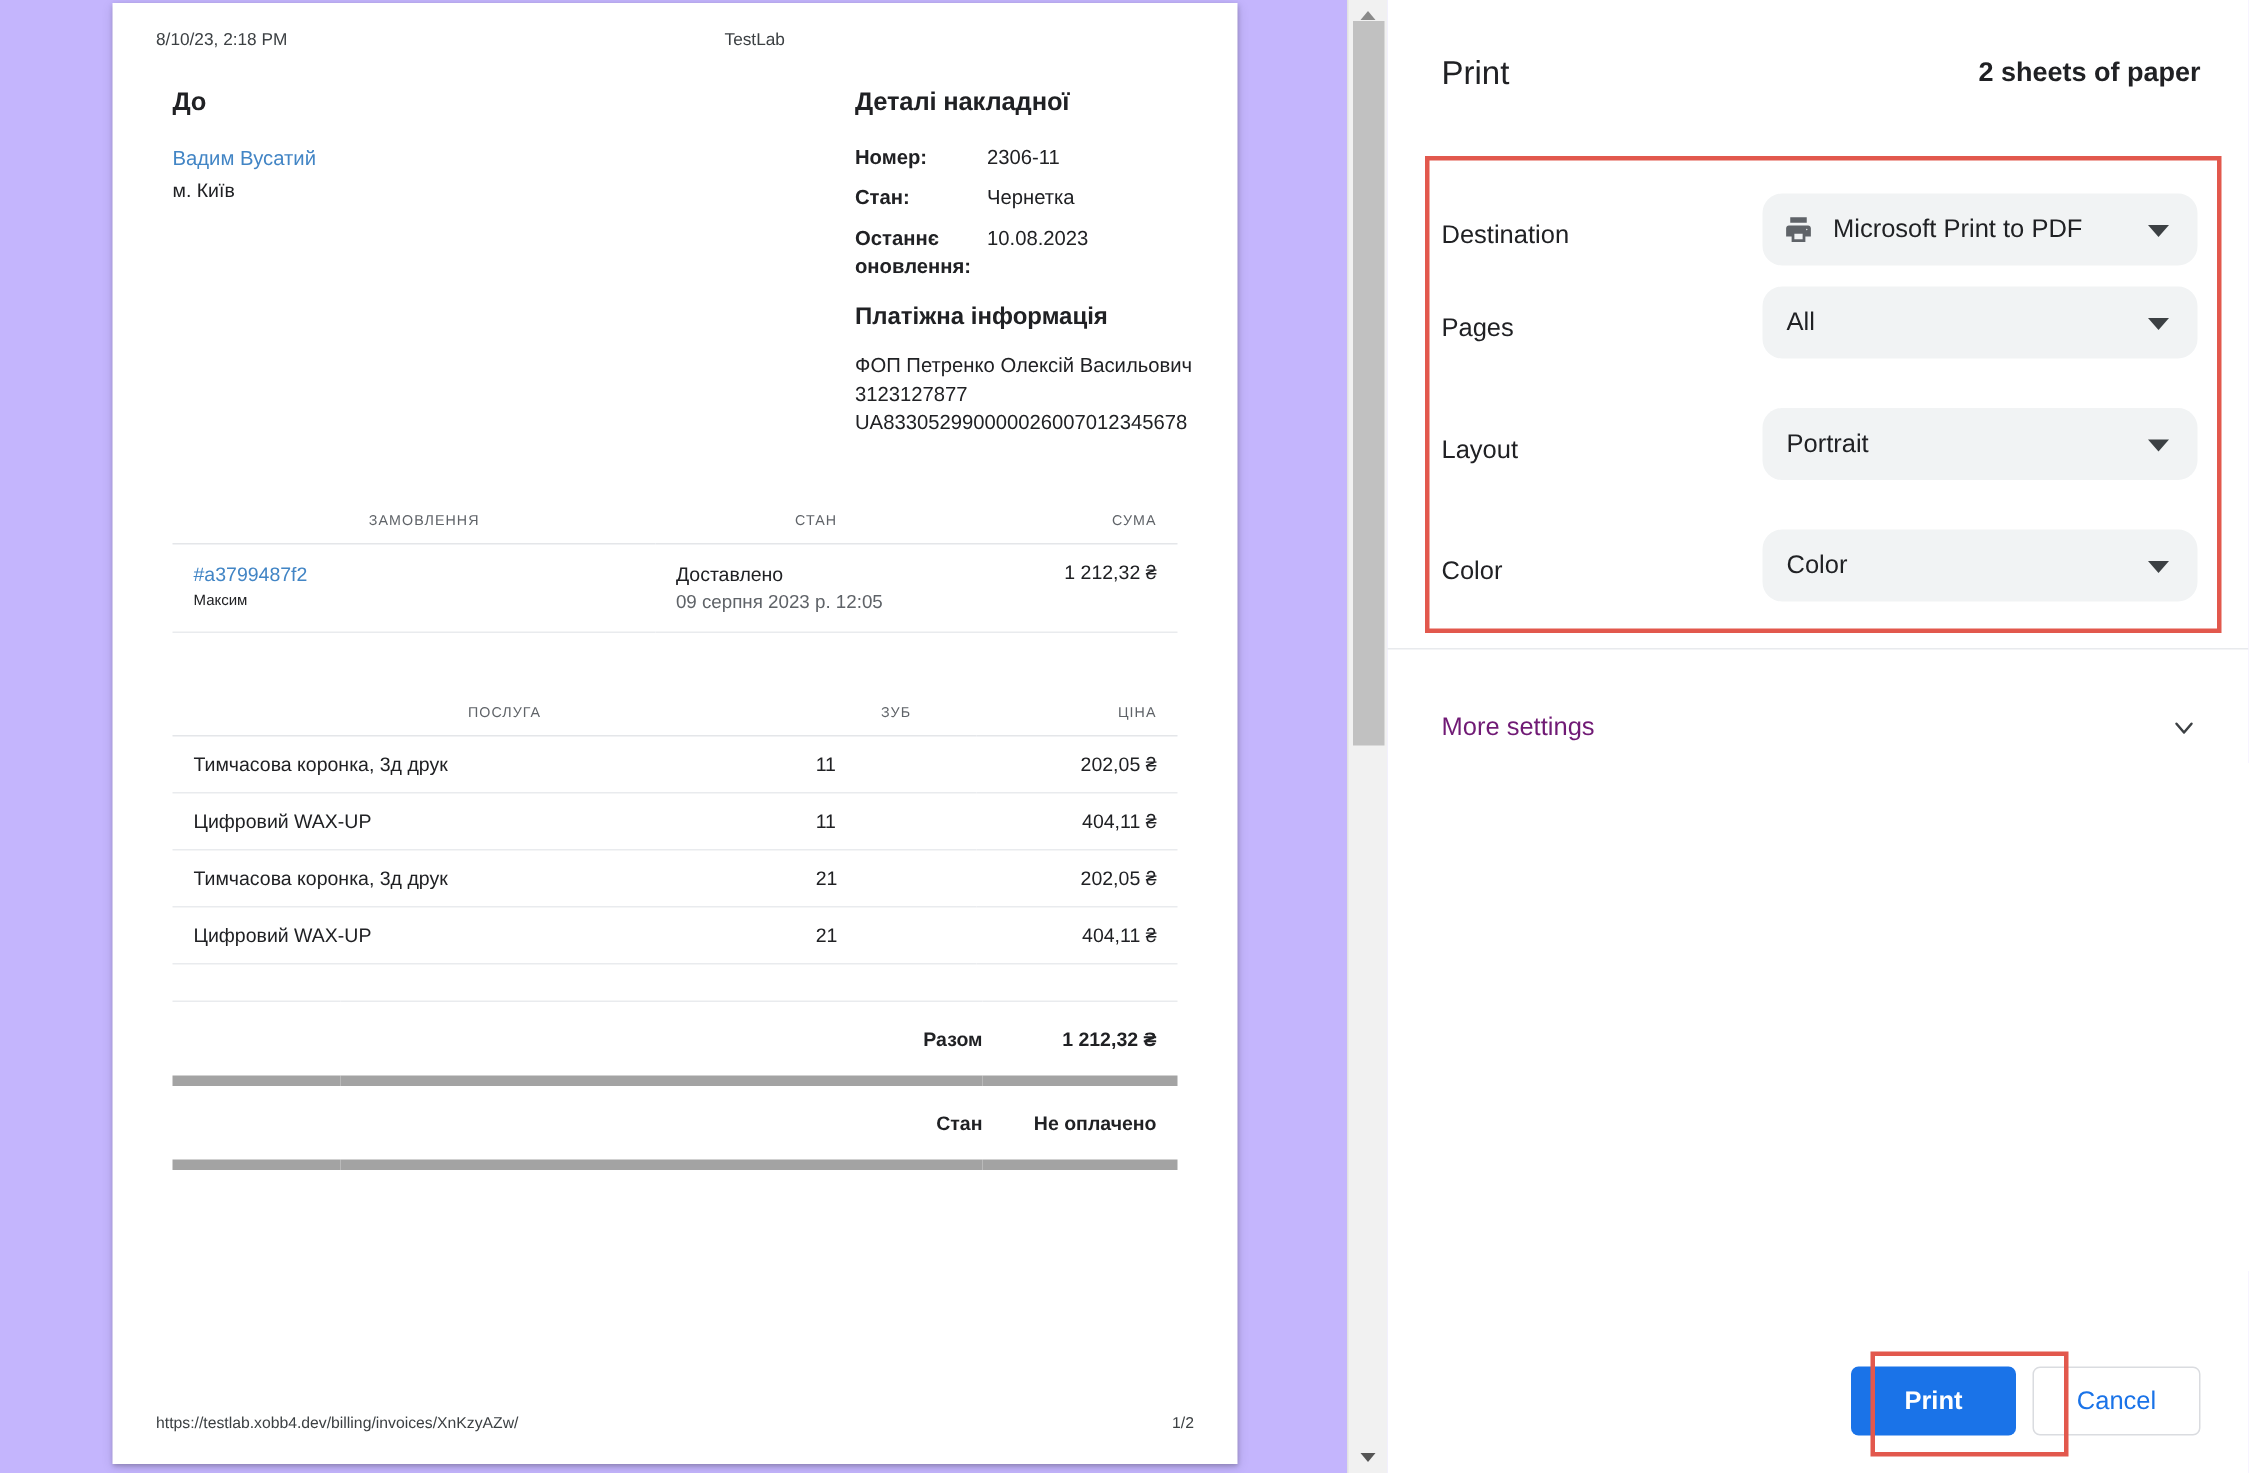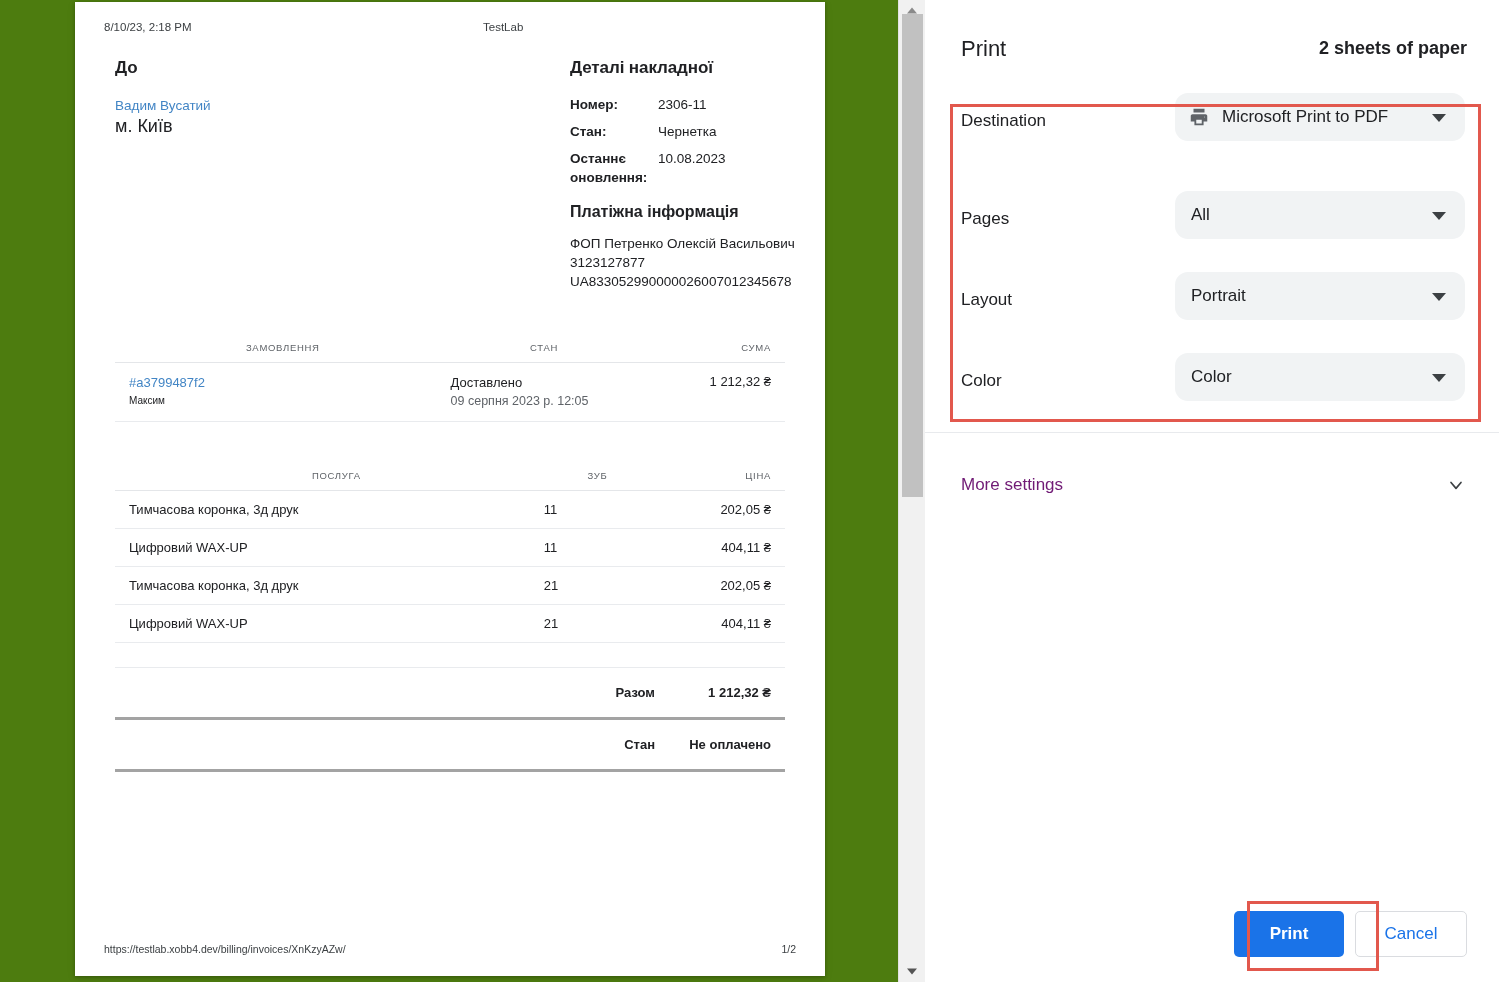--- a/index.html
+++ b/index.html
@@ -18,21 +18,21 @@
     height: 982px;
     background: #ffffff;
   }
 
   
   #preview-area {
     position: absolute;
     left: 0; top: 0;
     width: 925px;
     height: 982px;
-    background: #4d7c0f;
+    background: #c4b5fd;
     overflow: hidden;
     padding-left: 12px;
   }
 
   
   #paper {
     position: absolute;
     left: 75px;
     top: 2px;
     width: 750px;
@@ -84,21 +84,21 @@
     letter-spacing: -0.1px;
     margin-bottom: 17px;
   }
 
   .to-name {
     font-size: 13.5px;
     color: #4285c5;
     line-height: 21px;
   }
   .to-city {
-    font-size: 18px;
+    font-size: 13px;
     color: #202124;
     line-height: 21px;
   }
 
   
   .kv { position: relative; margin-bottom: 8px; font-size: 13.5px; line-height: 19px; }
   .kv .k {
     display: inline-block;
     width: 88px;
     vertical-align: top;
@@ -148,21 +148,21 @@
   .order-amt { color: #202124; font-size: 13px; }
 
   #orders-table { margin-top: 26px; }
   #services-table { margin-top: 42px; }
   #totals-table { margin-top: 24px; }
 
   #totals-table td {
     font-size: 13px;
     font-weight: bold;
     padding: 17px 0 17px 14px;
-    border-bottom: 3px solid #a3a3a3;
+    border-bottom: 7px solid #a3a3a3;
   }
   #totals-table tr:first-child td { border-top: 1px solid #e9ebee; }
   #totals-table td.lbl { text-align: right; padding-right: 0; }
   #totals-table td.val { text-align: right; padding-right: 14px; width: 130px; }
   #totals-table td.spacer { }
 
   
   #scrollbar {
     position: absolute;
     left: 898px; top: 0;
@@ -286,21 +286,21 @@
     position: absolute;
     right: 19px;
     top: 50%;
     width: 0; height: 0;
     margin-top: -3px;
     border-left: 7px solid transparent;
     border-right: 7px solid transparent;
     border-top: 8px solid #3c4043;
   }
 
-  #row-destination { top: 93px; text-align: center; }
+  #row-destination { top: 129px; text-align: center; }
   #row-pages       { top: 191px; }
   #row-layout      { top: 272px; }
   #row-color       { top: 353px; }
 
   #settings-divider {
     position: absolute;
     left: 0; top: 432px;
     width: 100%;
     height: 1px;
     background: #e8eaed;

